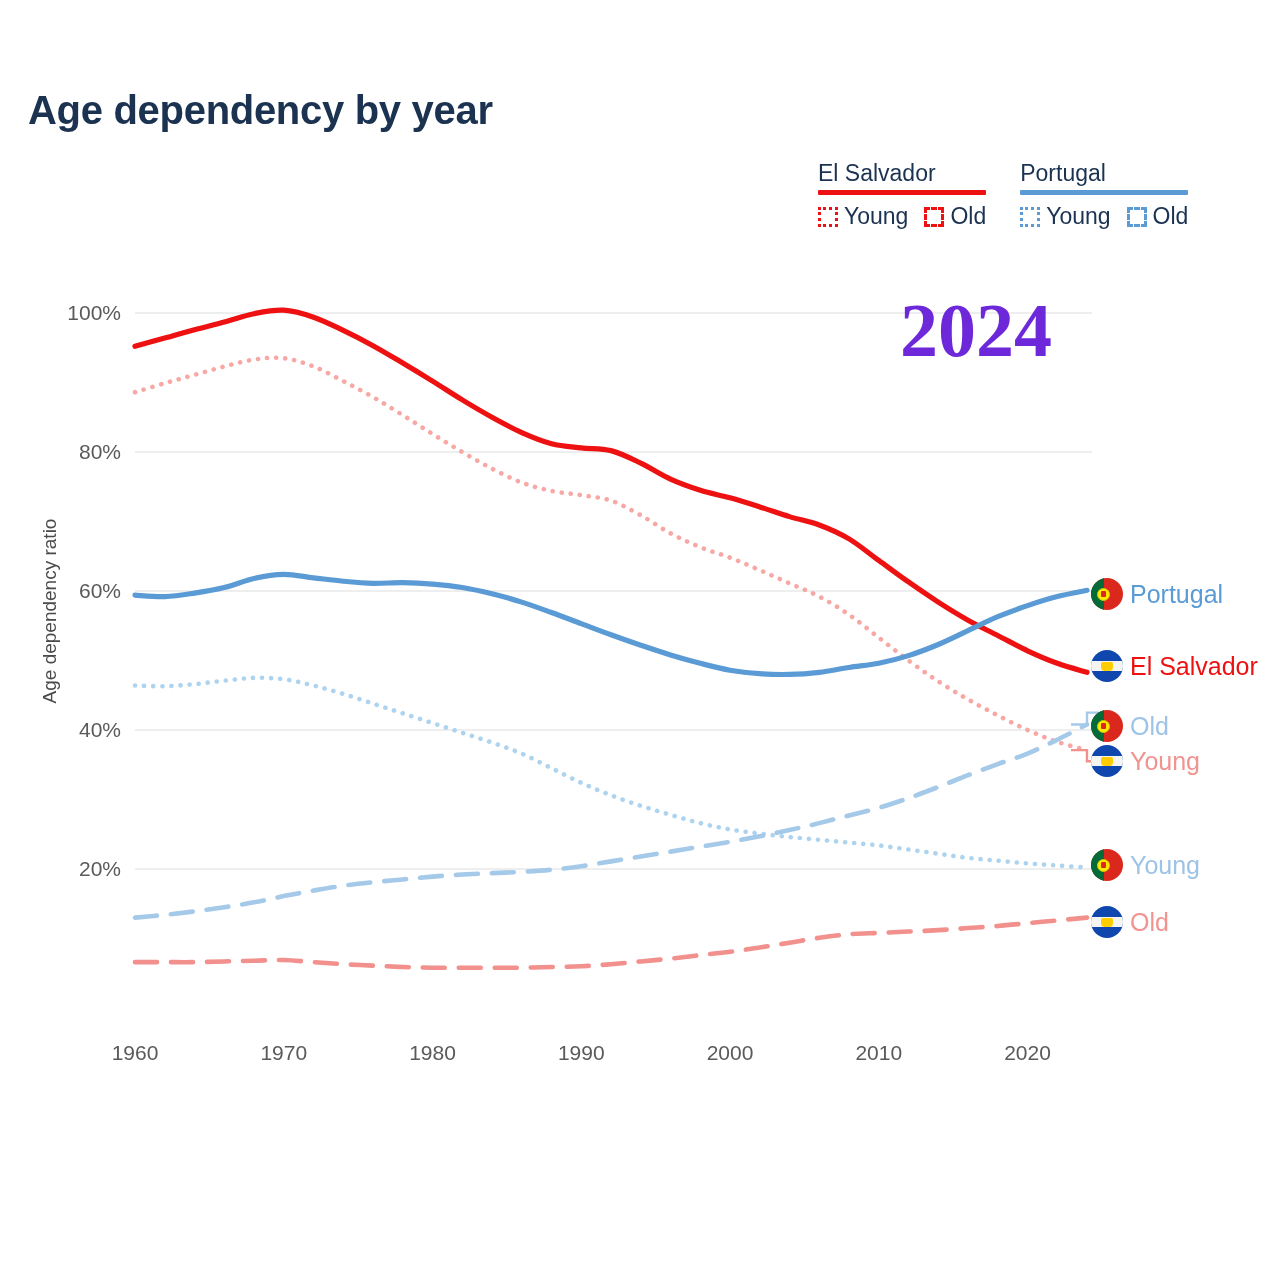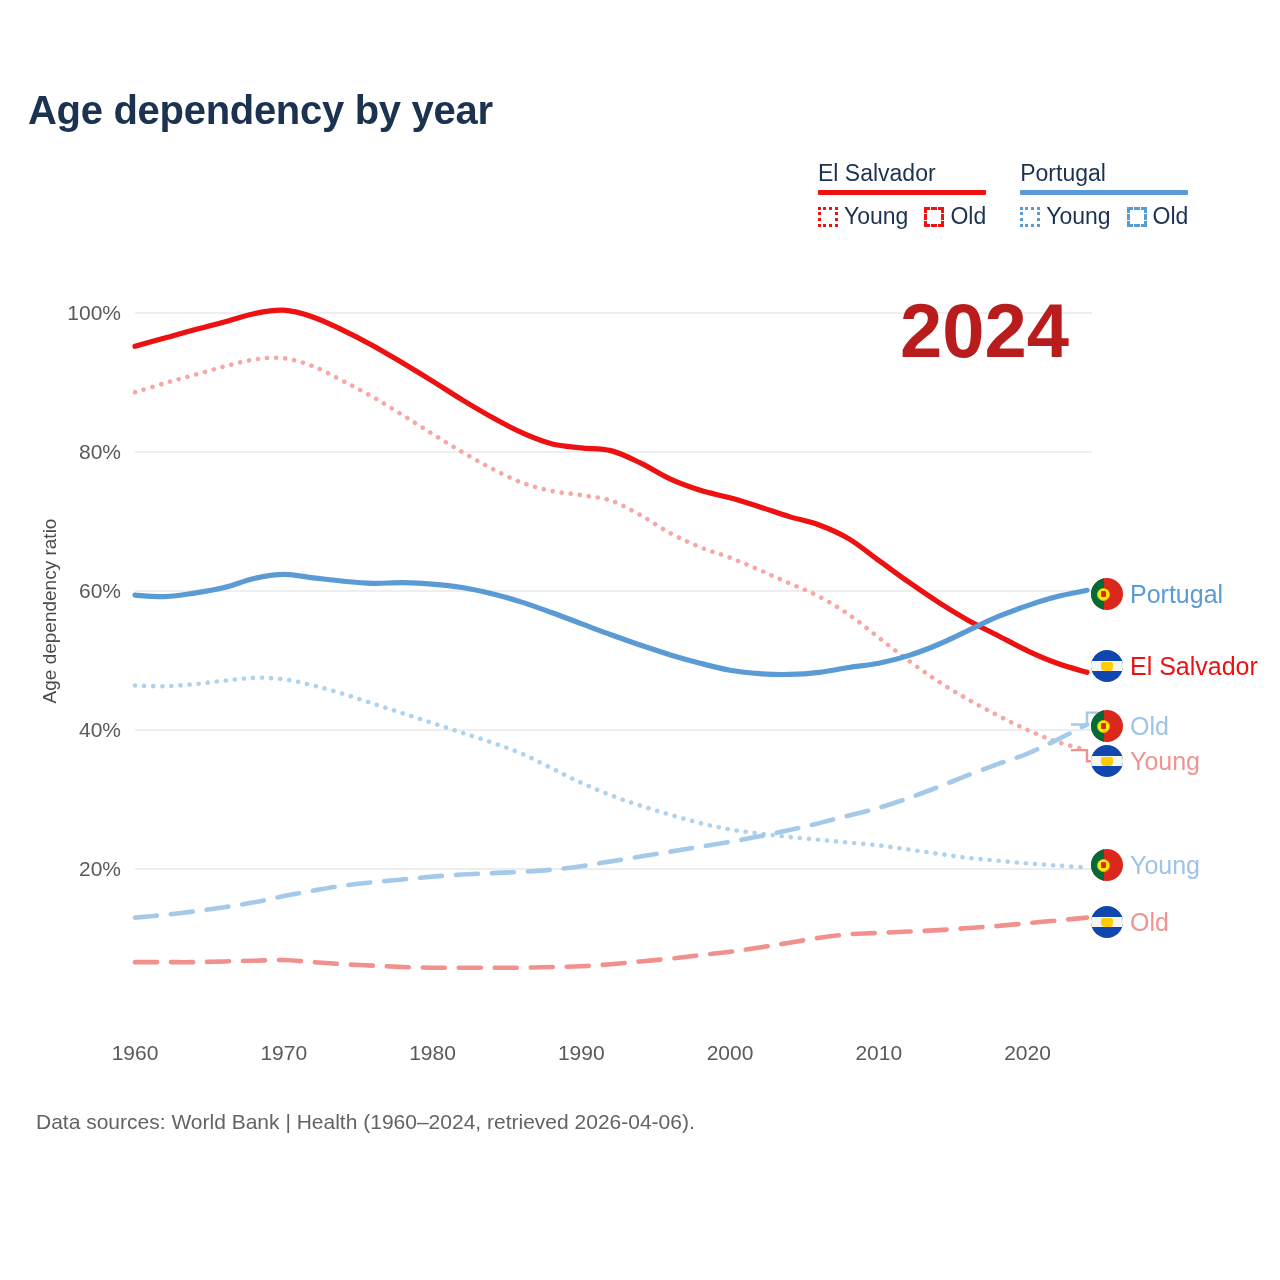--- a/index.html
+++ b/index.html
@@ -114,23 +114,23 @@
     color: #4a4a4a;
     font-family: "Liberation Sans", sans-serif;
   }
 
   .watermark-year {
     position: absolute;
     left: 900px;
     top: 287px;
     font-size: 76px;
     font-weight: 700;
-    color: #b91c1c;
+    color: #6d28d9;
     letter-spacing: 0px;
-    font-family: Liberation Sans, sans-serif;
+    font-family: Liberation Serif, serif;
   }
 
   
   .end-label {
     position: absolute;
     display: flex;
     flex-direction: row;
     align-items: center;
     gap: 7px;
     white-space: nowrap;
@@ -337,16 +337,15 @@
       <div class="end-label" style="left: 1091px; top: 906px;">
         <span class="flag sv">
           <span class="band"></span>
           <span class="emblem"></span>
         </span>
         <span class="txt" style="color: rgb(241, 147, 143);">Old</span>
       </div>
     </div>
 
   <div class="footer">
-    <div>Data sources: World Bank | Health (1960–2024, retrieved 2026-04-06).</div>
   </div>
 
 </div>
 
 </body></html>

